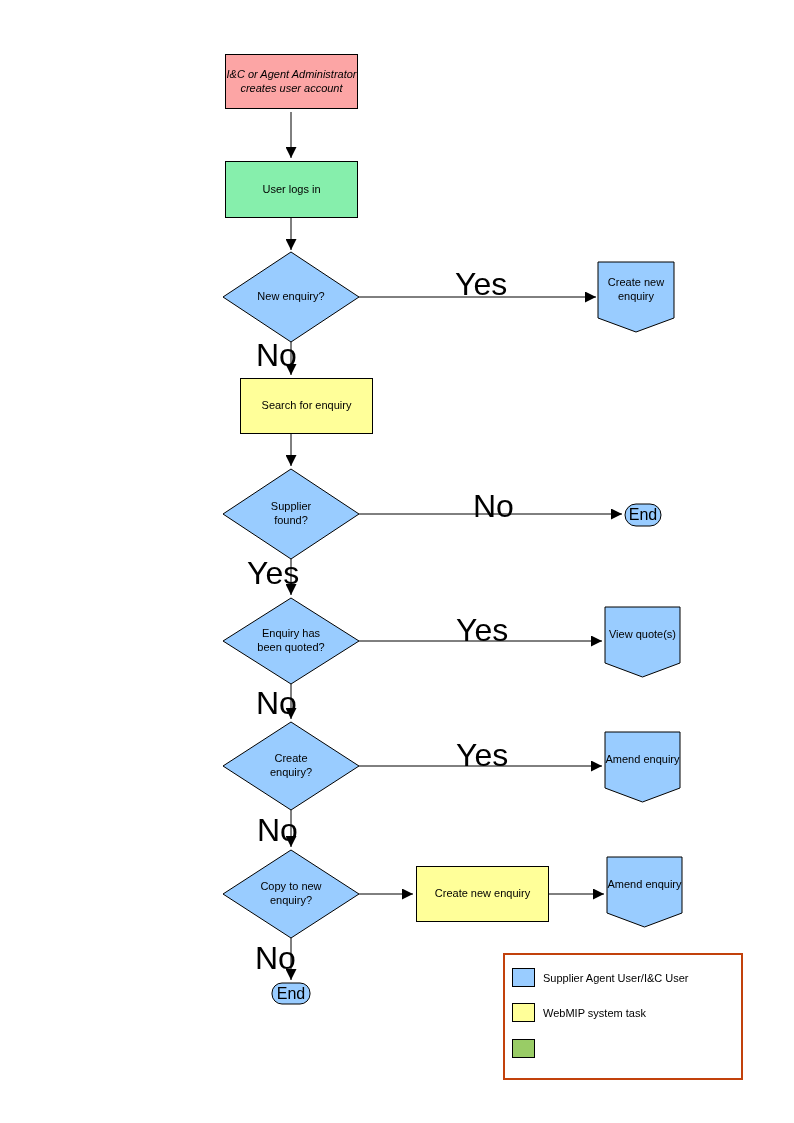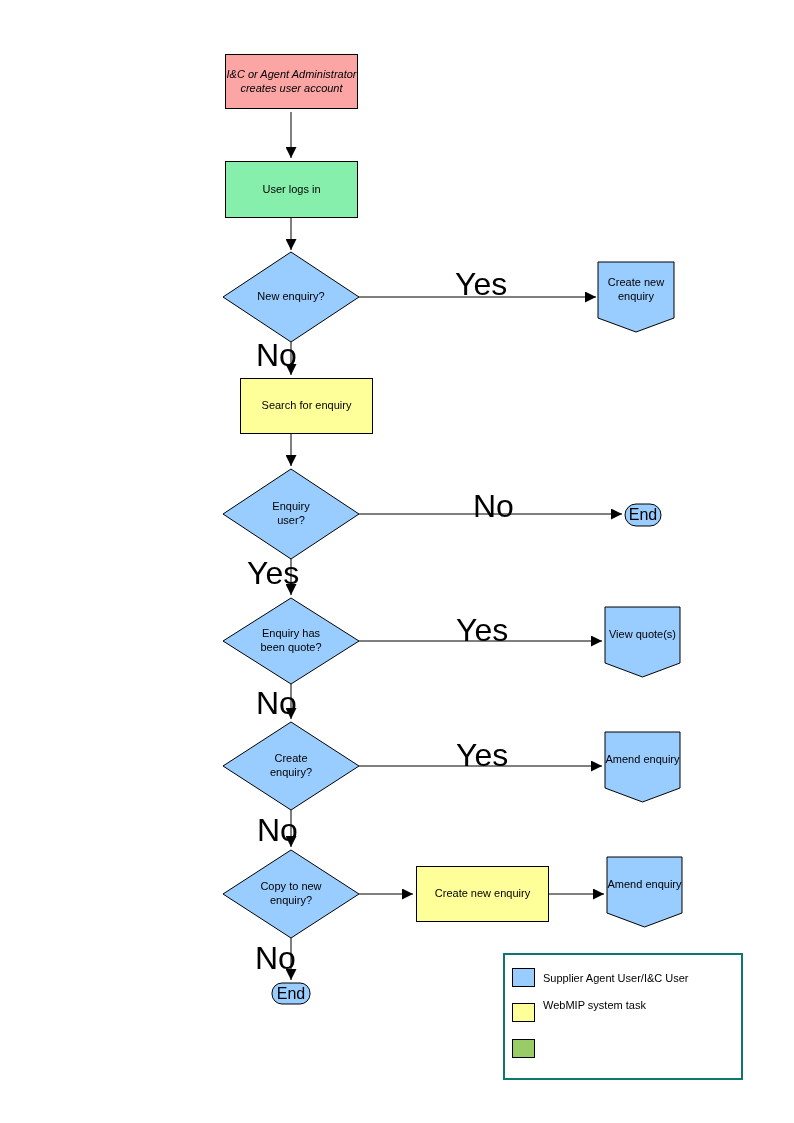--- a/index.html
+++ b/index.html
@@ -22,21 +22,21 @@
     text-align:center; font-size:11px; line-height:1.25; pointer-events:none;
   }
   .edge-label {
     position:absolute; font-size:32px; line-height:1.1; color:#000;
     white-space:nowrap;
   }
   .end-label { font-size:16px; }
 
   .legend {
     position:absolute; left:503px; top:953px; width:236px; height:123px;
-    border:2px solid #0f766e; background:#fff;
+    border:2px solid #c2410c; background:#fff;
   }
   .swatch {
     position:absolute; left:7px; width:21px; height:17px; border:1px solid #000;
   }
   .legend-text {
     position:absolute; left:38px; width:190px; font-size:11px; line-height:1.3;
   }
   .w134{width:134px} .w60{max-width:60px} .w70{max-width:70px}
   .w64{max-width:64px} .w62{max-width:62px} .w120{max-width:120px}
 </style>
@@ -94,24 +94,24 @@
     <span>Search for enquiry</span>
   </div>
   <div class="box" style="left: 416px; top: 866px; width: 131px; height: 54px; background-color: rgb(255, 255, 153);">
     <span>Create new enquiry</span>
   </div>
 
   <div class="lbl" style="left:223px; top:252px; width:136px; height:90px;text-align:center;">
     <span class="w120">New enquiry?</span>
   </div>
   <div class="lbl" style="left:223px; top:469px; width:136px; height:90px;">
-    <span class="w60">Enquiry user?</span>
+    <span class="w60">Supplier found?</span>
   </div>
   <div class="lbl" style="left:223px; top:598px; width:136px; height:86px;">
-    <span class="w70">Enquiry has been quote?</span>
+    <span class="w70">Enquiry has been quoted?</span>
   </div>
   <div class="lbl" style="left:223px; top:722px; width:136px; height:88px;">
     <span class="w60">Create enquiry?</span>
   </div>
   <div class="lbl" style="left:223px; top:850px; width:136px; height:88px;">
     <span class="w64">Copy to new enquiry?</span>
   </div>
 
   <div class="lbl" style="left:598px; top:262px; width:76px; height:56px;">
     <span class="w62">Create new enquiry</span>
@@ -136,17 +136,17 @@
   <div class="edge-label" style="left:456px; top:613px;">Yes</div>
   <div class="edge-label" style="left:256px; top:686px;">No</div>
   <div class="edge-label" style="left:456px; top:738px;">Yes</div>
   <div class="edge-label" style="left:257px; top:813px;">No</div>
   <div class="edge-label" style="left:255px; top:941px;">No</div>
 
   <div class="legend">
     <div class="swatch" style="top: 13px; background-color: rgb(153, 204, 255);"></div>
     <div class="legend-text" style="top:16px;">Supplier Agent User/I&amp;C User</div>
     <div class="swatch" style="top: 48px; background-color: rgb(255, 255, 153);"></div>
-    <div class="legend-text" style="top:43px;">WebMIP system task</div>
+    <div class="legend-text" style="top:51px;">WebMIP system task</div>
     <div class="swatch" style="top: 84px; background-color: rgb(153, 204, 102);"></div>
   </div>
 
 </div>
 
 </body></html>

